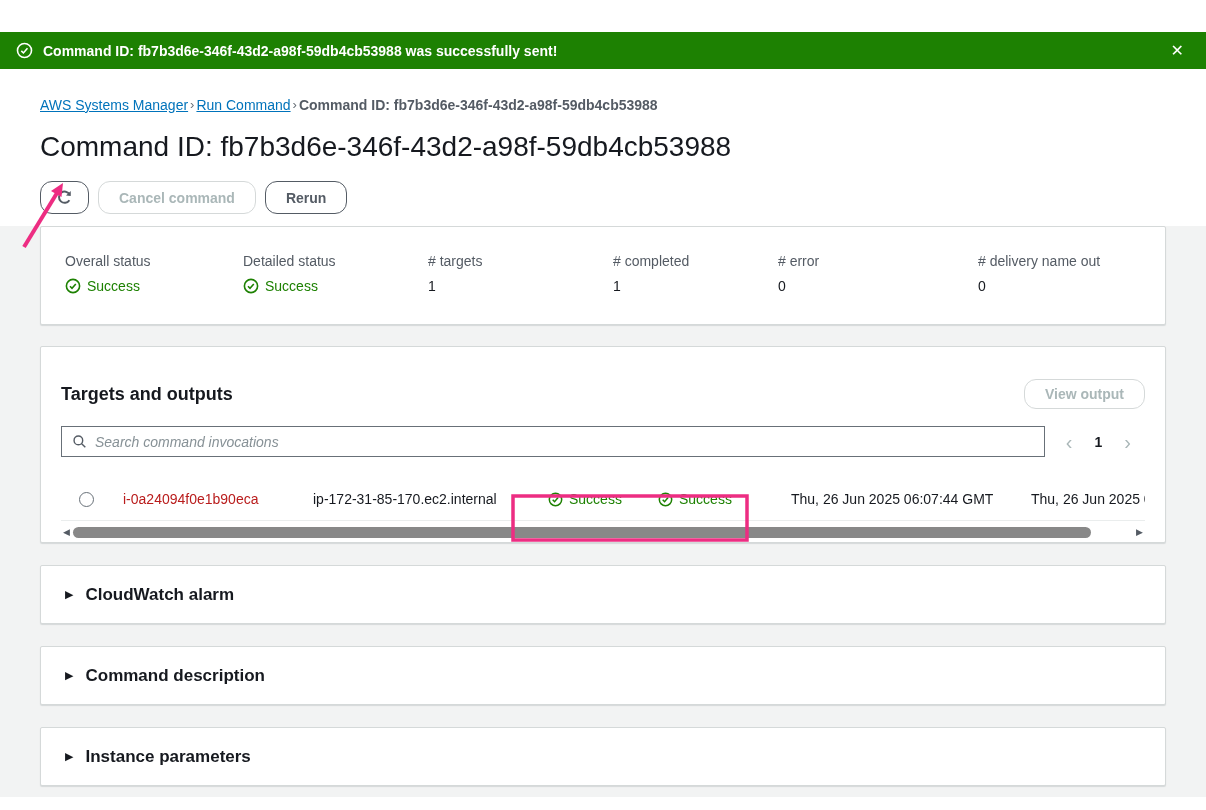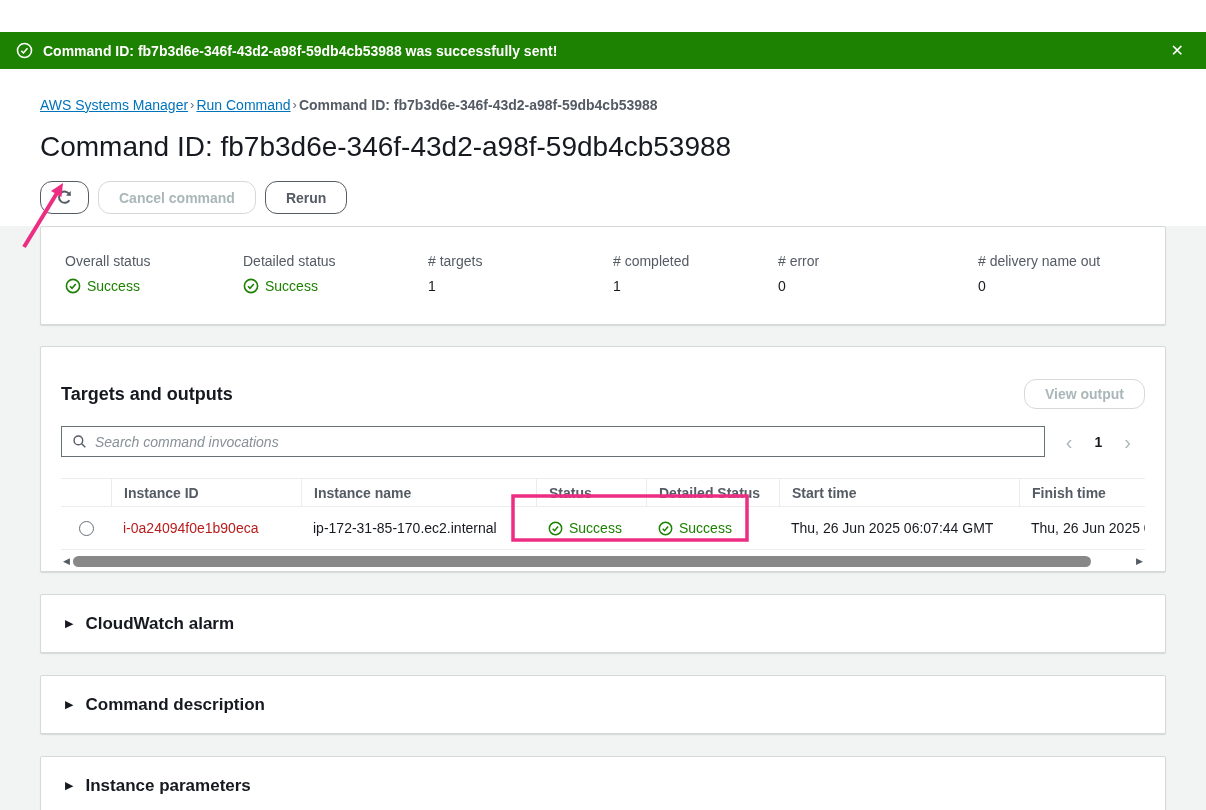--- a/index.html
+++ b/index.html
@@ -211,29 +211,20 @@
         <input type="text" placeholder="Search command invocations" style="">
       </div>
       <div class="pagination">
         <span class="pg-btn">‹</span>
         <span class="pg-num">1</span>
         <span class="pg-btn">›</span>
       </div>
     </div>
 
     <div class="table-wrap">
-      <div class="t-head">
-        <div class="cell w-radio"></div>
-        <div class="cell w-id">Instance ID</div>
-        <div class="cell w-name">Instance name</div>
-        <div class="cell w-status">Status</div>
-        <div class="cell w-dstatus">Detailed Status</div>
-        <div class="cell w-start">Start time</div>
-        <div class="cell w-finish">Finish time</div>
-      </div>
       <div class="t-row">
         <div class="cell w-radio">
             <span class="radio"></span>
           </div>
         <div class="cell w-id"><a class="link">i-0a24094f0e1b90eca</a></div>
         <div class="cell w-name">ip-172-31-85-170.ec2.internal</div>
         <div class="cell w-status">
           <span class="status-val">
             <span class="check-icon" style="width:15px;height:15px">
               <svg viewBox="0 0 16 16">

